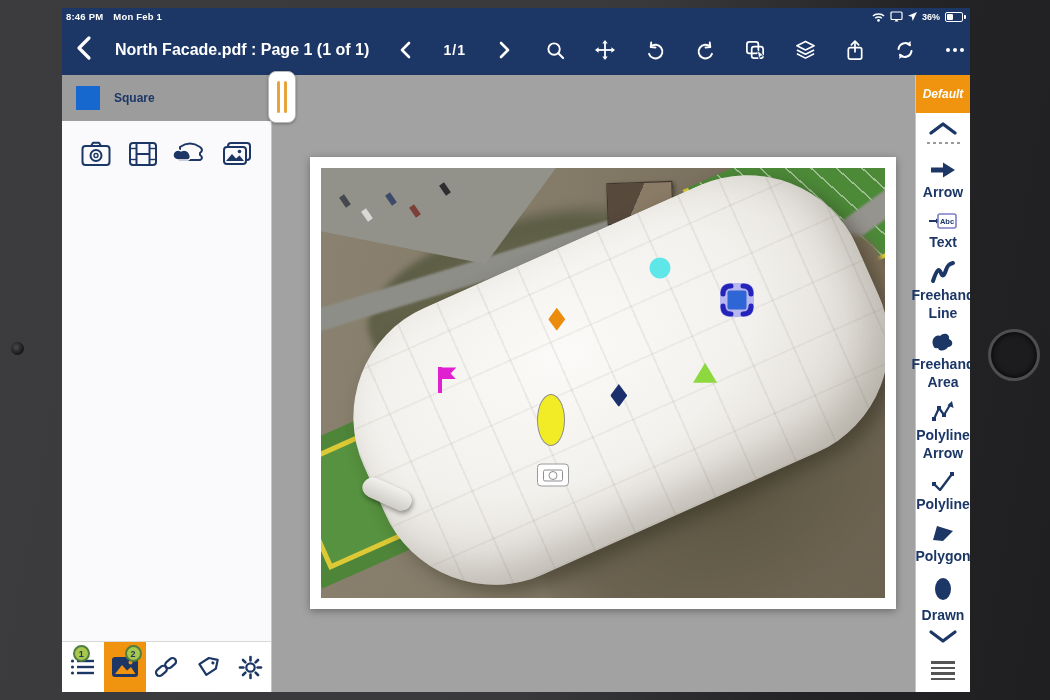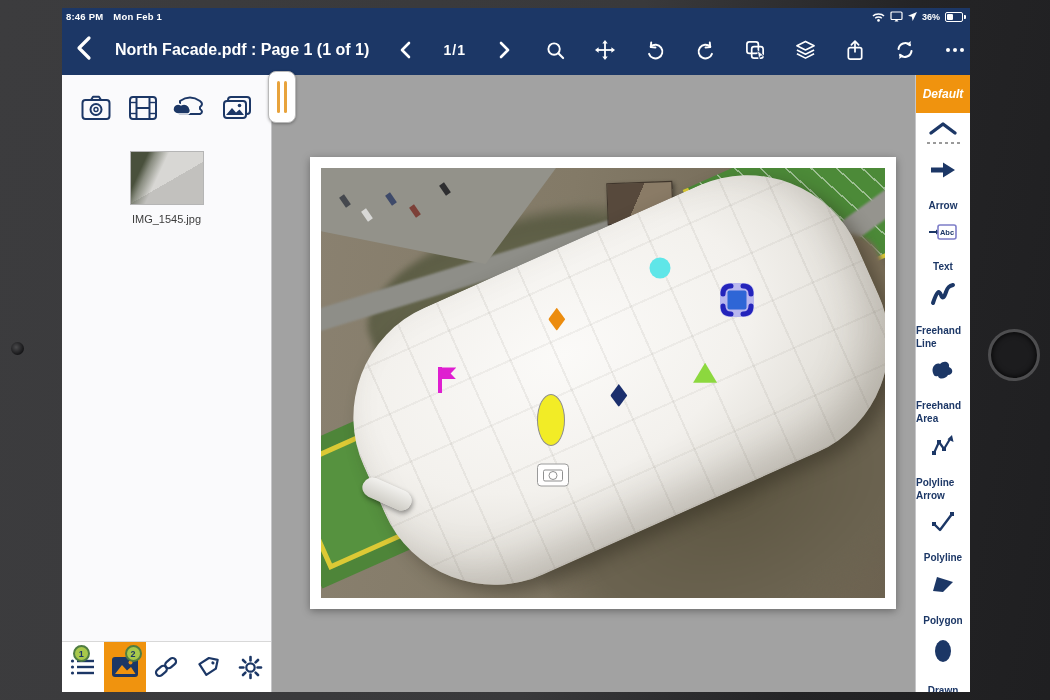--- a/index.html
+++ b/index.html
@@ -128,21 +128,21 @@
 
   
   .rsb{position:absolute;right:0;top:0;width:55px;height:100%;background:#fff;border-left:1px solid #c6c6c8;
     box-sizing:border-box;display:flex;flex-direction:column;align-items:center;}
   .default-btn{width:100%;height:38px;background:#f0930e;color:#fff;font-size:12px;font-weight:bold;
     display:flex;align-items:center;justify-content:center;cursor:pointer;flex:0 0 auto;font-style:italic;}
   .scroll-chev{margin-top:8px;cursor:pointer;}
   .dotrow{display:flex;gap:3px;margin:3px 0 6px 0;}
   .dotrow i{width:3px;height:2px;background:#9a9a9a;}
   .tool{display:flex;flex-direction:column;align-items:center;margin-top:9px;cursor:pointer;width:100%;}
-  .tool .tlabel{margin-top:19px;font-size:10px;color:#1c3766;text-align:left;line-height:1.25;font-weight:bold;}
+  .tool .tlabel{margin-top:3px;font-size:14px;color:#1c3766;text-align:center;line-height:1.25;font-weight:bold;}
   .chev-down{margin-top:4px;cursor:pointer;}
   .burger{margin-top:auto;margin-bottom:12px;display:flex;flex-direction:column;gap:3px;cursor:pointer;}
   .burger i{width:24px;height:2.5px;background:#555;}
 
   svg{overflow:visible;}
 </style>
 </head>
 <body>
 
 <div class="device">
@@ -266,20 +266,24 @@
             <i></i>
             <i></i>
             <i></i>
           </span>
       </div>
     </div>
 
     <div class="content">
 
       <div class="lsb">
+        <div class="lsb-header">
+          <span class="swatch"></span>
+          <span class="lsb-header-label">Square</span>
+        </div>
 
         <div class="media-row">
           <span class="mico">
             <svg width="30" height="26" viewBox="0 0 30 26">
                 <rect x="1.5" y="5" width="27" height="19" rx="3" stroke="#1c3766" stroke-width="2" fill="none"></rect>
                 <path d="M10 5 L12 1.8 L18 1.8 L20 5" stroke="#1c3766" stroke-width="2" fill="none" stroke-linejoin="round"></path>
                 <circle cx="15" cy="14.5" r="5.5" stroke="#1c3766" stroke-width="2" fill="none"></circle>
                 <circle cx="15" cy="14.5" r="2" stroke="#1c3766" stroke-width="1.4" fill="none"></circle>
               </svg>
           </span>
@@ -305,24 +309,20 @@
             <svg width="30" height="26" viewBox="0 0 30 26">
                 <rect x="6" y="2" width="22" height="17" rx="3" stroke="#1c3766" stroke-width="2" fill="none"></rect>
                 <rect x="2" y="6" width="22" height="17" rx="3" fill="#fafafc" stroke="#1c3766" stroke-width="2"></rect>
                 <path d="M4 20 L10 13 L14 17.5 L17.5 14.5 L22 20 Z" fill="#1c3766"></path>
                 <circle cx="17.5" cy="10.5" r="1.8" fill="#1c3766"></circle>
               </svg>
           </span>
         </div>
 
         <div class="thumbs">
-          <div class="thumb">
-            <div class="thumb-img t2"></div>
-            <div class="thumb-name">IMG_1545.jpg</div>
-          </div>
         </div>
 
         <div class="lsb-toolbar">
           <div class="lt-cell">
             <svg width="26" height="22" viewBox="0 0 26 22">
                 <circle cx="2.5" cy="5" r="1.6" fill="#1c3766"></circle>
                 <circle cx="2.5" cy="11" r="1.6" fill="#1c3766"></circle>
                 <circle cx="2.5" cy="17" r="1.6" fill="#1c3766"></circle>
                 <line x1="7" y1="5" x2="24" y2="5" stroke="#1c3766" stroke-width="2.4"></line>
                 <line x1="7" y1="11" x2="24" y2="11" stroke="#1c3766" stroke-width="2.4"></line>

